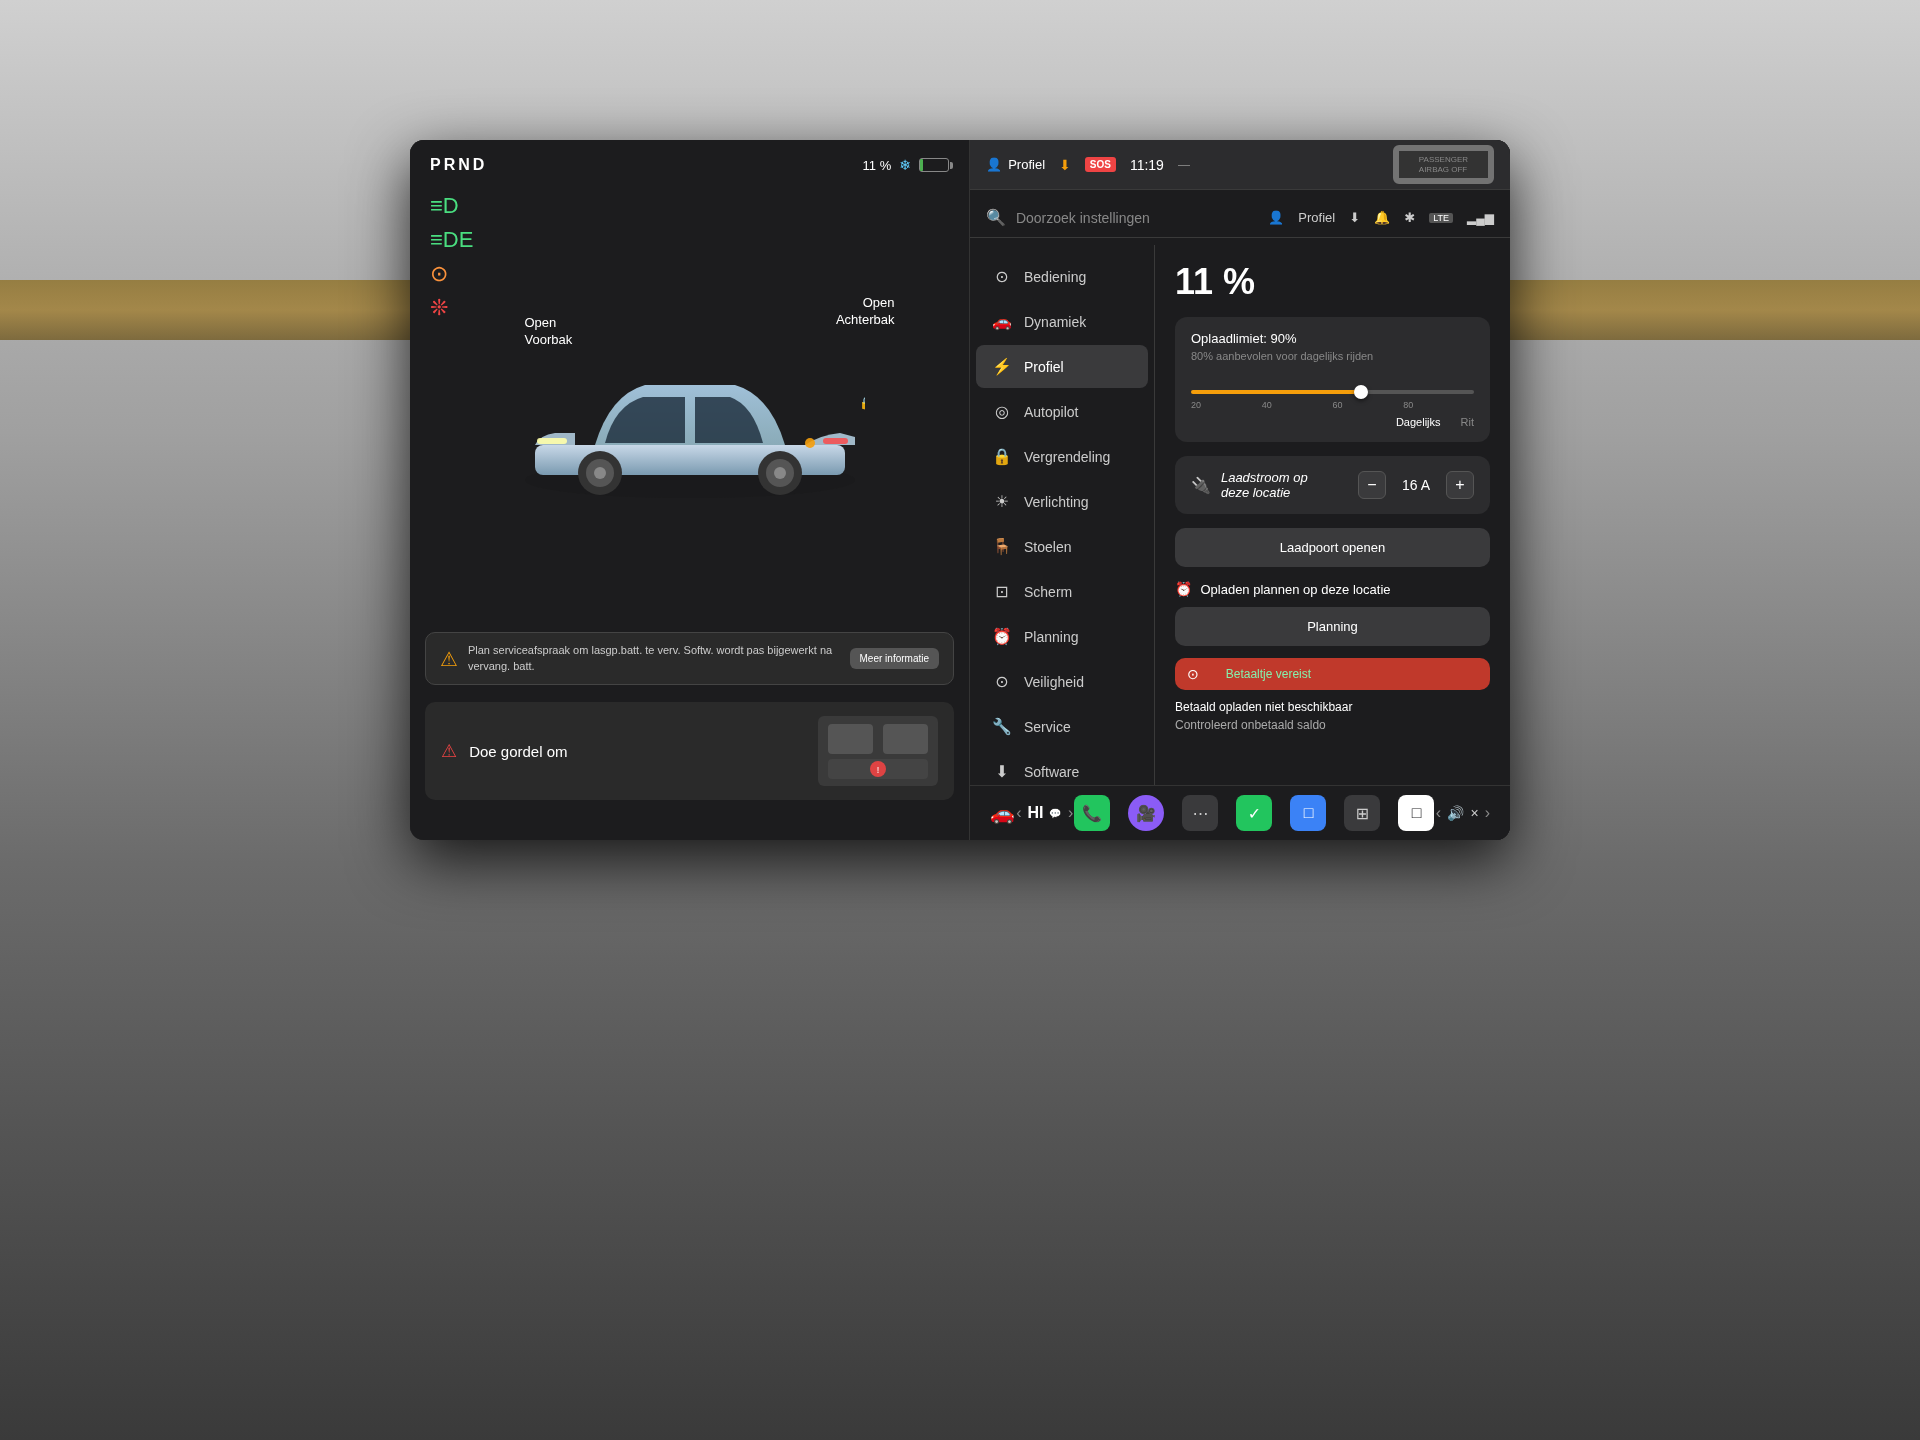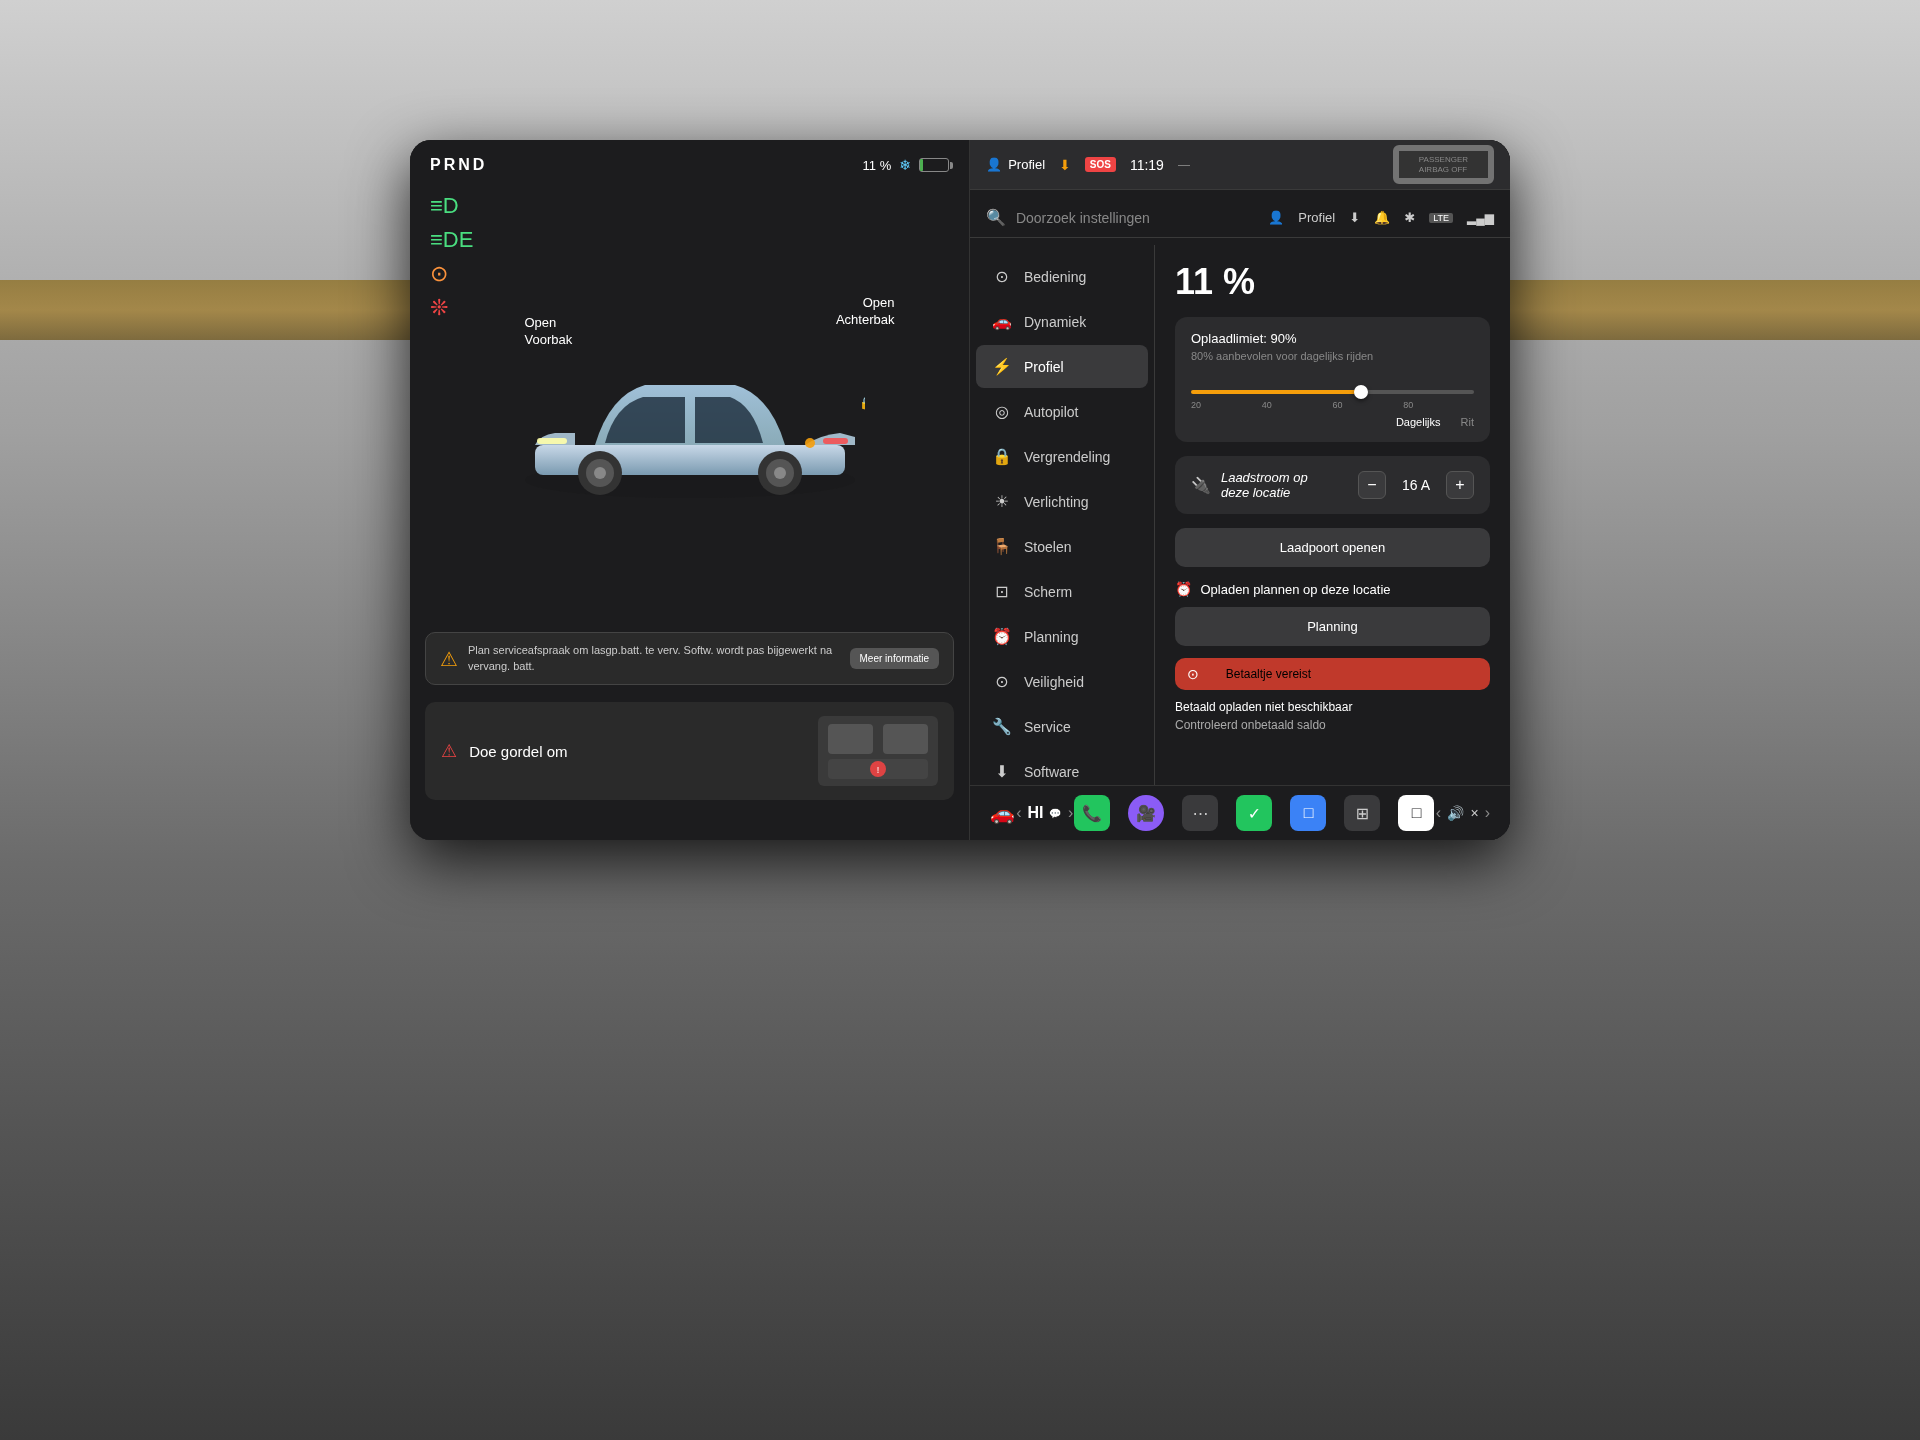--- a/index.html
+++ b/index.html
@@ -41,21 +41,21 @@
     }
 
     .screen-container {
       position: absolute;
       top: 140px;
       left: 50%;
       transform: translateX(-50%);
       width: 1100px;
       height: 700px;
       background: #1c1c1e;
-      border-radius: 21px;
+      border-radius: 14px;
       overflow: hidden;
       box-shadow: 0 20px 60px rgba(0,0,0,0.8), inset 0 0 0 2px #333;
     }
 
     
     .left-panel {
       position: absolute;
       top: 0; left: 0;
       width: 560px;
       height: 100%;
@@ -572,21 +572,21 @@
       background: #c0392b;
       border-radius: 10px;
       padding: 8px 12px;
       display: flex;
       align-items: center;
       gap: 8px;
       margin-bottom: 10px;
     }
 
     .betaald-error-icon { color: #fff; font-size: 14px; }
-    .betaald-error-text { color: #000000; font-size: 12px; font-weight: 500; padding-left: 19px; }
+    .betaald-error-text { color: #86efac; font-size: 12px; font-weight: 500; padding-left: 19px; }
 
     .betaald-sub {
       color: #aaa;
       font-size: 12px;
       margin-top: 4px;
     }
 
     
     .bottom-taskbar {
       position: absolute;

